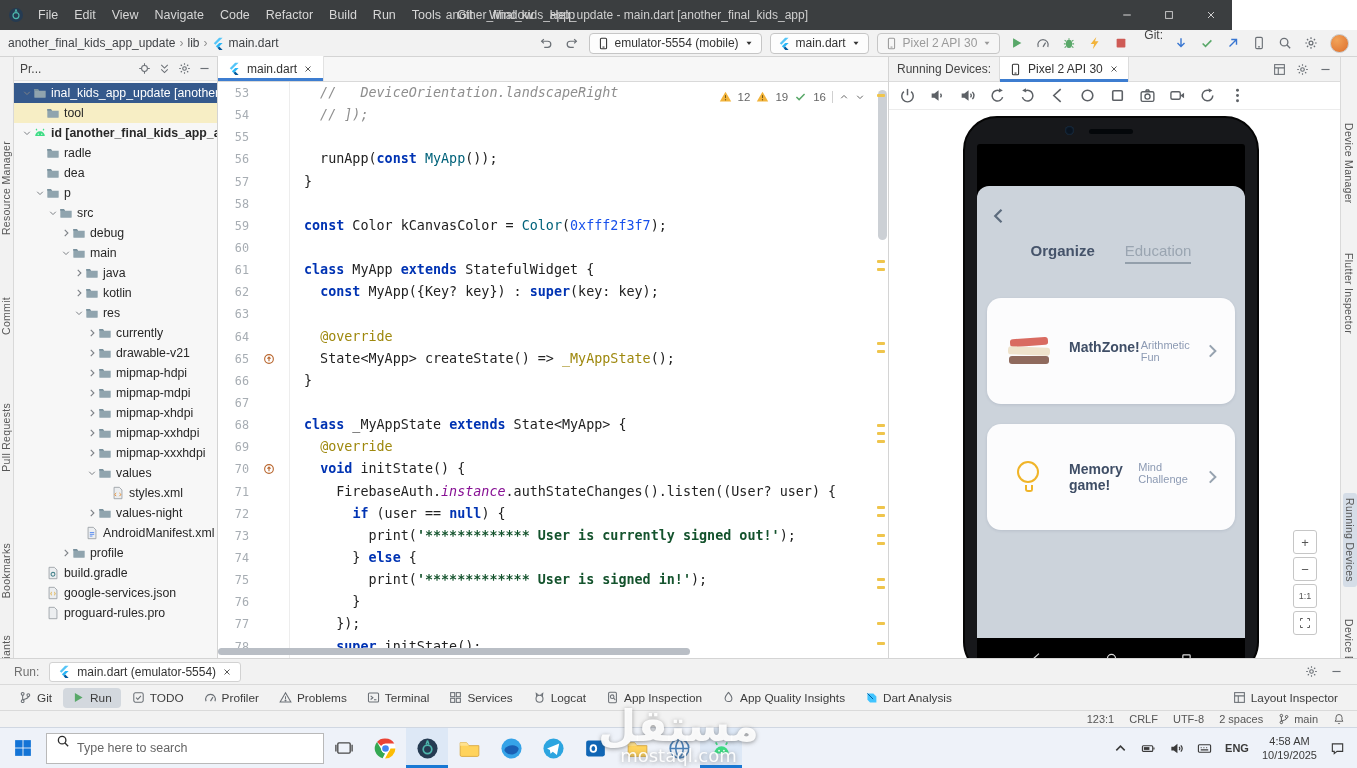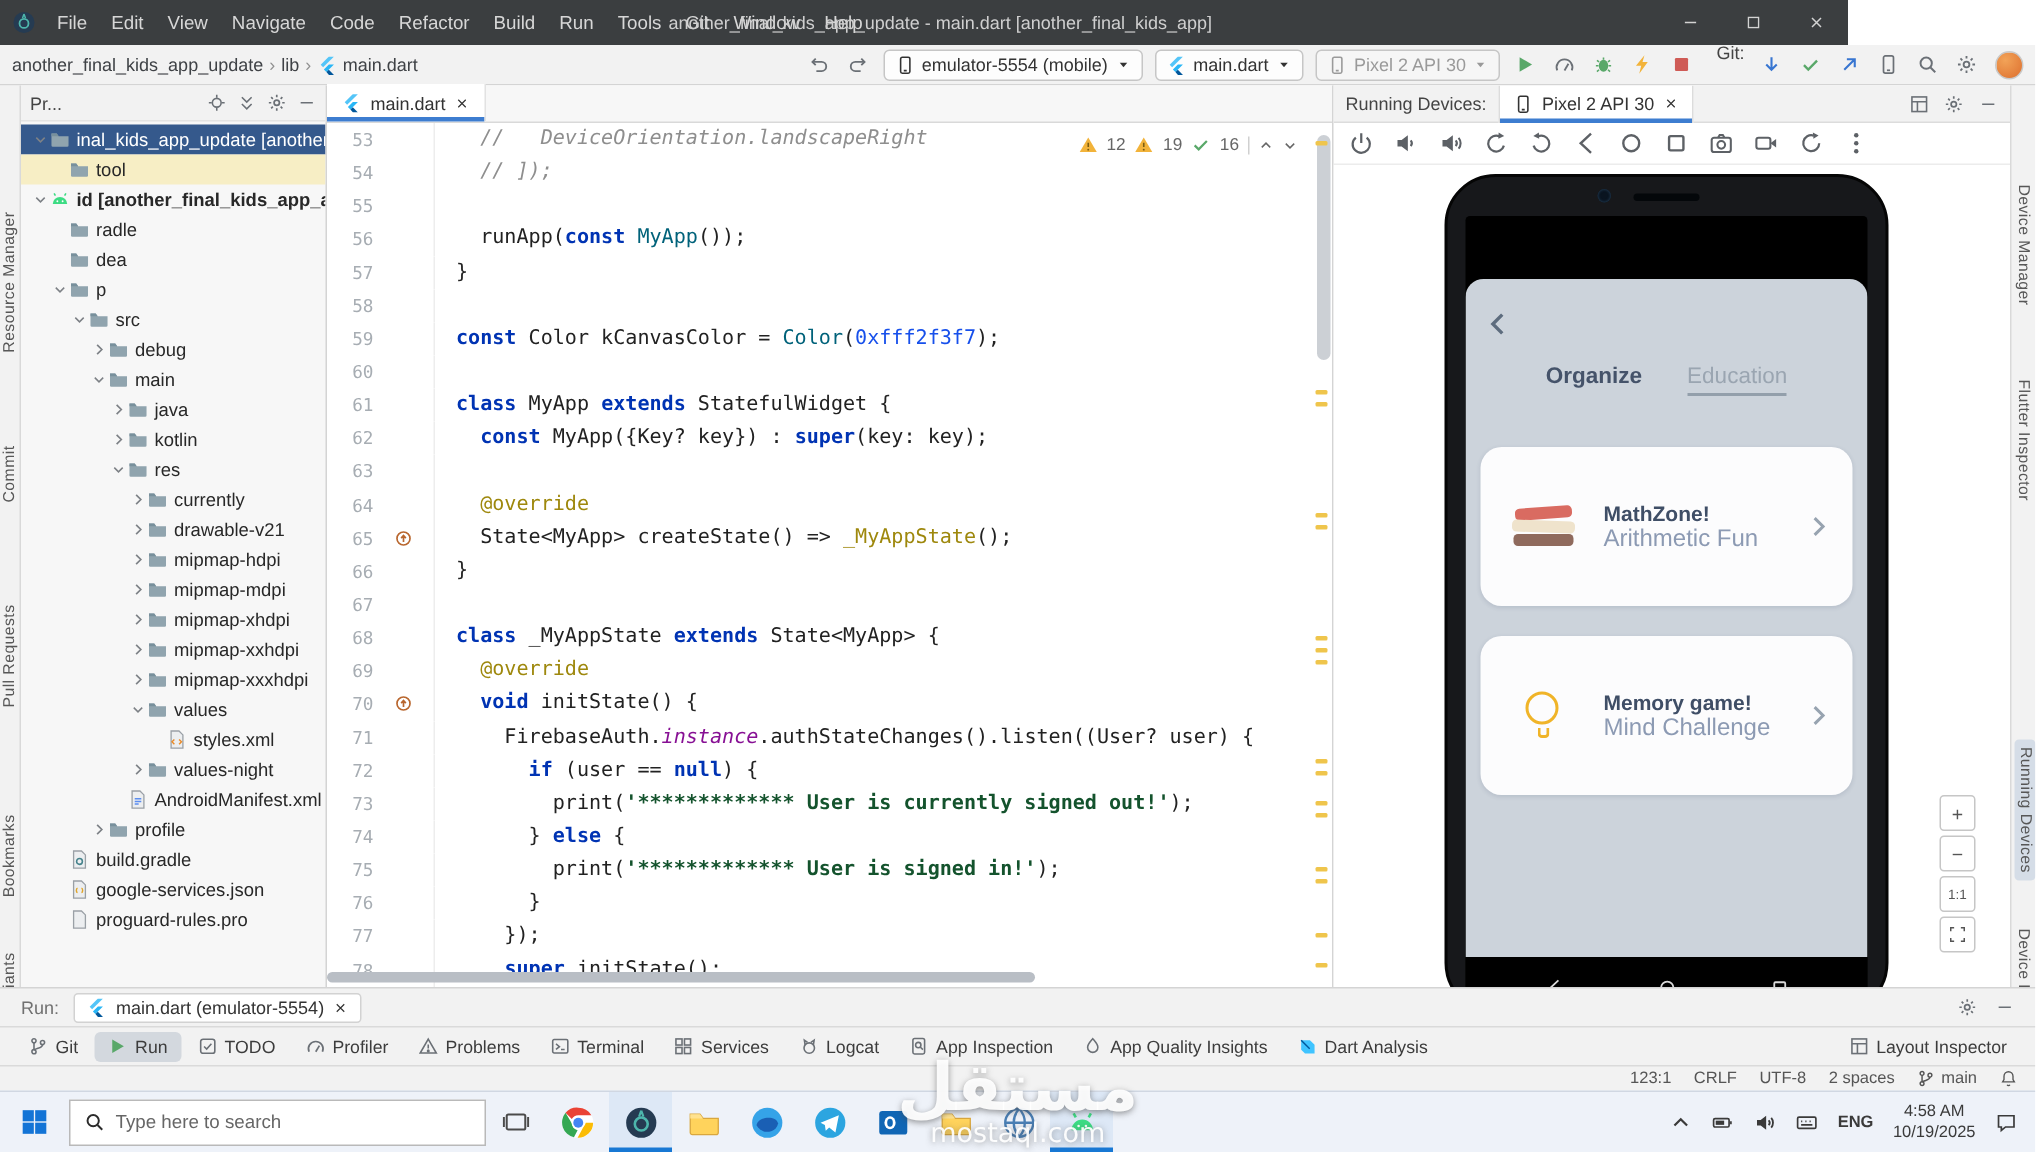--- a/index.html
+++ b/index.html
@@ -75,23 +75,23 @@
 #phone .speaker{position:absolute;top:11px;left:50%;transform:translateX(-50%);width:44px;height:5px;border-radius:3px;background:#04070a}
 #phone .cam{position:absolute;top:8px;left:50%;margin-left:-46px;width:9px;height:9px;border-radius:50%;background:#0a1420;box-shadow:inset 0 0 2px #2a4a66}
 #screen{position:absolute;left:12px;right:12px;top:26px;height:534px;background:#000;border-radius:3px;overflow:hidden}
 #app{position:absolute;top:42px;left:0;right:0;height:452px;background:#ccd3db;border-radius:12px 12px 0 0}
 .app-back{position:absolute;left:12px;top:20px;width:20px;height:20px;color:#5d6c7e}
 #app-tabs{position:absolute;top:56px;left:0;right:0;display:flex;justify-content:center;gap:30px}
 .t-org{font-size:15px;color:#45536a;font-weight:600}
 .t-edu{font-size:15px;color:#9aa5b1;font-weight:500;border-bottom:2px solid #939fab;padding-bottom:3px}
 .app-card{position:absolute;left:10px;right:10px;height:106px;background:#fcfcfd;border-radius:14px;box-shadow:0 1px 3px rgba(40,60,90,.12);display:flex;align-items:center;padding:0 14px;gap:12px}
 #card1{top:112px}#card2{top:238px}
-.card-texts{display:flex;flex-direction:column;gap:1px}
+.card-texts{display:flex;gap:1px}
 .card-title{font-size:14px;color:#3f4e66;font-weight:700}
-.card-sub{font-size:16px;color:#8c9ab3}
+.card-sub{font-size:11px;color:#8c9ab3}
 .card-chev{margin-left:auto;width:18px;height:18px;color:#97a3b0}
 .iconbox{width:56px;display:flex;justify-content:center;flex:none}
 .books{width:46px;height:27px;position:relative}
 .books i{position:absolute;height:8px;border-radius:3px;display:block}
 .b1{top:0;left:4px;width:38px;background:#d96b61;transform:rotate(-4deg)}
 .b2{top:9px;left:2px;width:42px;background:#efe3cc;transform:rotate(2deg)}
 .b3{top:18px;left:3px;width:40px;background:#8f6a5d}
 .bulb{width:30px;height:36px;position:relative}
 .bulb .globe{position:absolute;left:3px;top:2px;width:22px;height:22px;border:2.5px solid #f0b428;border-radius:50%}
 .bulb .base{position:absolute;left:11px;top:26px;width:8px;height:7px;border:2px solid #f0b428;border-top:none;border-radius:0 0 3px 3px}
@@ -111,21 +111,21 @@
 .bbitem.active{background:#d3d8de}
 .bbitem .icon{width:13px;height:13px;color:#6b7076}
 #bb-right{margin-left:auto;display:flex}
 
 #status-bar{position:absolute;left:0;top:710px;width:1357px;height:17px;background:#f2f2f2;border-top:1px solid #dadada;display:flex;align-items:center;padding:0 12px;font-size:11px;color:#555}
 #sb-right{margin-left:auto;display:flex;align-items:center;gap:15px}
 .sb-branch{display:flex;align-items:center;gap:4px}
 
 #taskbar{position:absolute;left:0;top:727px;width:1357px;height:41px;background:#eef2f9;border-top:1px solid #d0d7e2;display:flex;align-items:center}
 #start-btn{width:46px;height:100%;display:flex;align-items:center;justify-content:center}
-#tb-search{width:278px;height:31px;background:#fff;border:1px solid #b9b9b9;display:flex;align-items:center;gap:7px;padding:0 9px}
+#tb-search{width:278px;height:31px;background:#fff;border:1px solid #b9b9b9;display:flex;gap:7px;padding:0 9px}
 #tb-search input{border:none;outline:none;font-family:"Liberation Sans",sans-serif;font-size:12.5px;color:#444;width:100%;background:transparent}
 #tb-search input::placeholder{color:#666}
 #taskview{width:40px;height:100%;display:flex;align-items:center;justify-content:center}
 #tb-apps{display:flex;height:100%}
 .tb-app{width:42px;height:100%;display:flex;align-items:center;justify-content:center}
 .tb-app .icon{width:23px;height:23px}
 .tb-app.active{background:#dde8f6;box-shadow:inset 0 -3px 0 #1878d4}
 #tray{margin-left:auto;display:flex;align-items:center;gap:13px;padding-right:12px;color:#3a3a3a}
 #tray .icon{width:15px;height:15px;color:#3a3a3a}
 #tray-lang{font-size:11px;font-weight:700}

